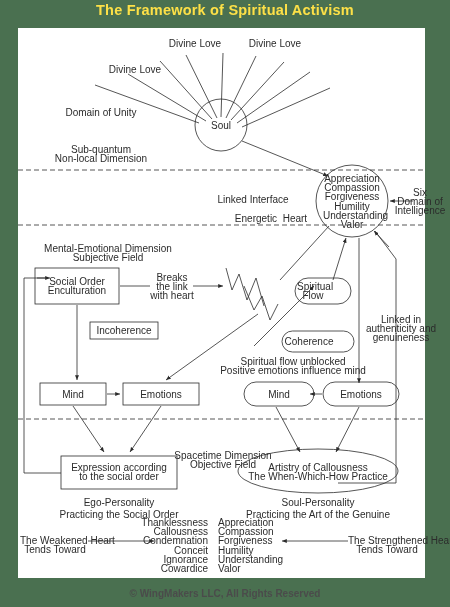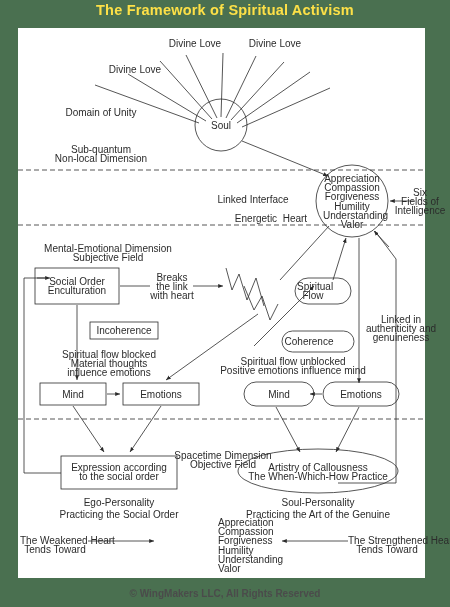--- a/index.html
+++ b/index.html
@@ -134,34 +134,31 @@
 
     <div class="lbl" style="left:180px;top:167px;width:110px;">Linked Interface</div>
     <div class="lbl" style="left:203px;top:186px;width:100px;">Energetic  Heart</div>
     <div class="lbl" style="left:305px;top:146px;width:58px;">Appreciation
 Compassion
 Forgiveness
 Humility
 Understanding
 Valor</div>
     <div class="lbl" style="left:376px;top:160px;width:52px;">Six
-Fields of
+Domain of
 Intelligence</div>
 
     <div class="lbl" style="left:10px;top:216px;width:160px;">Mental-Emotional Dimension
 Subjective Field</div>
     <div class="lbl" style="left:21px;top:249px;width:76px;">Social Order
 Enculturation</div>
     <div class="lbl" style="left:112px;top:245px;width:84px;">Breaks
 the link
 with heart</div>
     <div class="lbl" style="left:76px;top:298px;width:60px;">Incoherence</div>
-    <div class="lbl" style="left:24px;top:322px;width:134px;">Spiritual flow blocked
-Material thoughts
-influence emotions</div>
 
     <div class="lbl" style="left:25px;top:362px;width:60px;">Mind</div>
     <div class="lbl" style="left:108px;top:362px;width:70px;">Emotions</div>
 
     <div class="lbl" style="left:279px;top:254px;width:32px;">Spiritual
 Flow</div>
     <div class="lbl" style="left:252px;top:309px;width:78px;">Coherence</div>
     <div class="lbl" style="left:196px;top:329px;width:158px;text-align:center;">Spiritual flow unblocked
 Positive emotions influence mind</div>
     <div class="lbl" style="left:345px;top:287px;width:76px;">Linked in
@@ -178,20 +175,26 @@
     <div class="lbl" style="left:222px;top:435px;width:156px;">Artistry of Callousness
 The When-Which-How Practice</div>
 
     <div class="lbl" style="left:46px;top:470px;width:110px;">Ego-Personality</div>
     <div class="lbl" style="left:26px;top:482px;width:150px;">Practicing the Social Order</div>
     <div class="lbl" style="left:245px;top:470px;width:110px;">Soul-Personality</div>
     <div class="lbl" style="left:222px;top:482px;width:156px;">Practicing the Art of the Genuine</div>
 
     <div class="lbl" style="left:2px;top:508px;width:70px;">The Weakened Heart
 Tends Toward</div>
+    <div class="lbl r" style="left:120px;top:490px;width:70px;">Thanklessness
+Callousness
+Condemnation
+Conceit
+Ignorance
+Cowardice</div>
     <div class="lbl l" style="left:200px;top:490px;width:80px;">Appreciation
 Compassion
 Forgiveness
 Humility
 Understanding
 Valor</div>
     <div class="lbl" style="left:330px;top:508px;width:78px;">The Strengthened Heart
 Tends Toward</div>
 
   </div>

